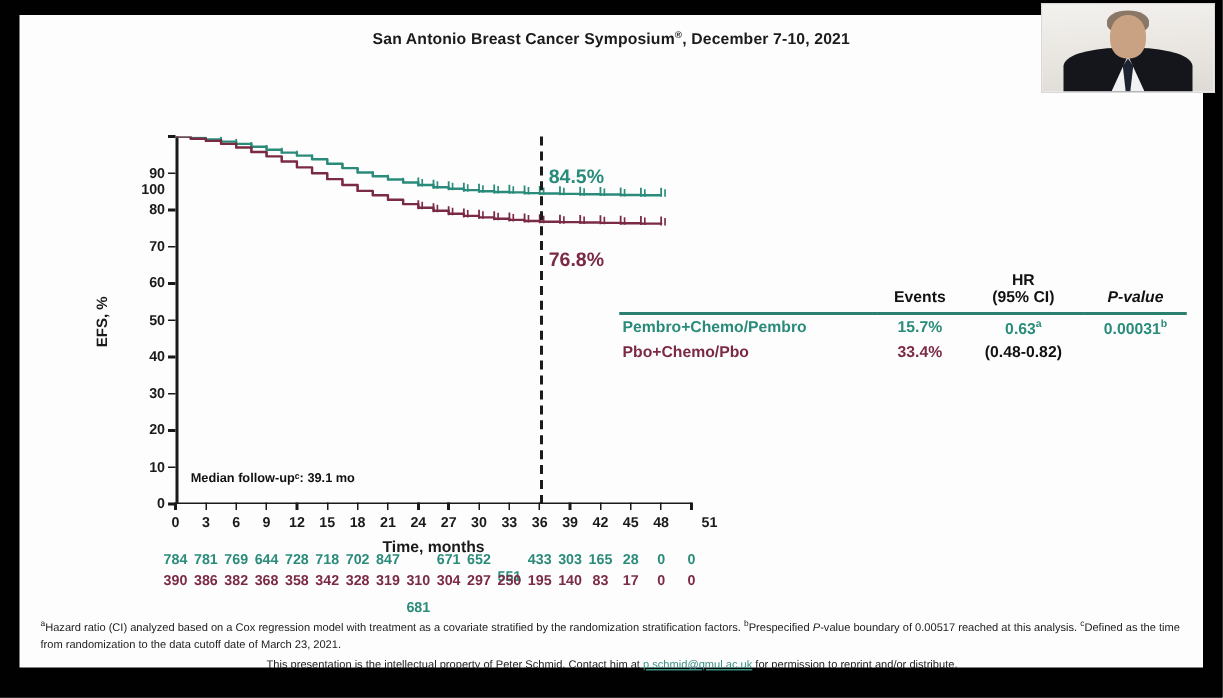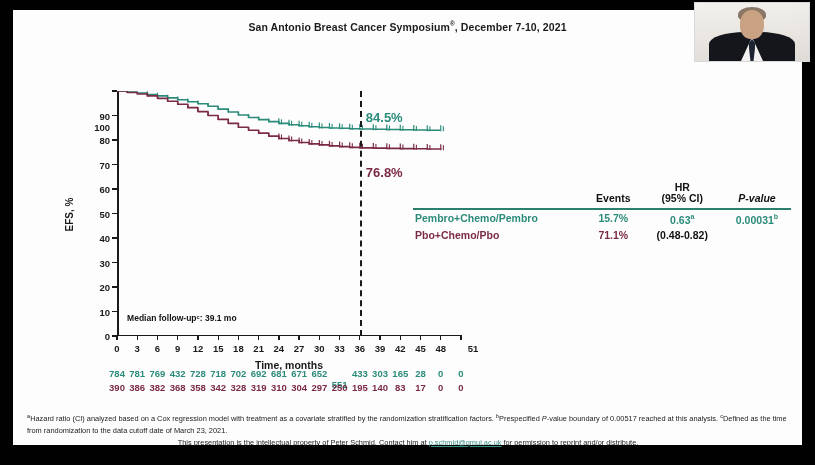--- a/index.html
+++ b/index.html
@@ -364,39 +364,39 @@
         </thead>
         <tbody>
           <tr class="row-teal">
             <td class="lbl">Pembro+Chemo/Pembro</td>
             <td>15.7%</td>
             <td><span>0.63</span><sup>a</sup></td>
             <td><span>0.00031</span><sup>b</sup></td>
           </tr>
           <tr class="row-maroon">
             <td class="lbl">Pbo+Chemo/Pbo</td>
-            <td>71.1%</td>
+            <td>33.4%</td>
             <td class="ci-cell">(0.48-0.82)</td>
             <td></td>
           </tr>
         </tbody>
       </table>
     </div>
 
     <div id="risk">
       <div class="risk-row risk-teal" id="risk-row-0">
           <div class="risk-val" style="left: 48px;">784</div>
           <div class="risk-val" style="left: 68.2353px;">781</div>
           <div class="risk-val" style="left: 88.4706px;">769</div>
-          <div class="risk-val" style="left: 108.706px;">432</div>
+          <div class="risk-val" style="left: 108.706px;">644</div>
           <div class="risk-val" style="left: 128.941px;">728</div>
           <div class="risk-val" style="left: 149.176px;">718</div>
           <div class="risk-val" style="left: 169.412px;">702</div>
-          <div class="risk-val" style="left: 189.647px;">692</div>
-          <div class="risk-val" style="left: 209.882px;">681</div>
+          <div class="risk-val" style="left: 189.647px;">847</div>
+          <div class="risk-val" style="left: 209.882px; margin-top: 32px;">681</div>
           <div class="risk-val" style="left: 230.118px;">671</div>
           <div class="risk-val" style="left: 250.353px;">652</div>
           <div class="risk-val" style="left: 270.588px; margin-top: 11px;">551</div>
           <div class="risk-val" style="left: 290.824px;">433</div>
           <div class="risk-val" style="left: 311.059px;">303</div>
           <div class="risk-val" style="left: 331.294px;">165</div>
           <div class="risk-val" style="left: 351.529px;">28</div>
           <div class="risk-val" style="left: 371.765px;">0</div>
           <div class="risk-val" style="left: 392px;">0</div>
         </div>

